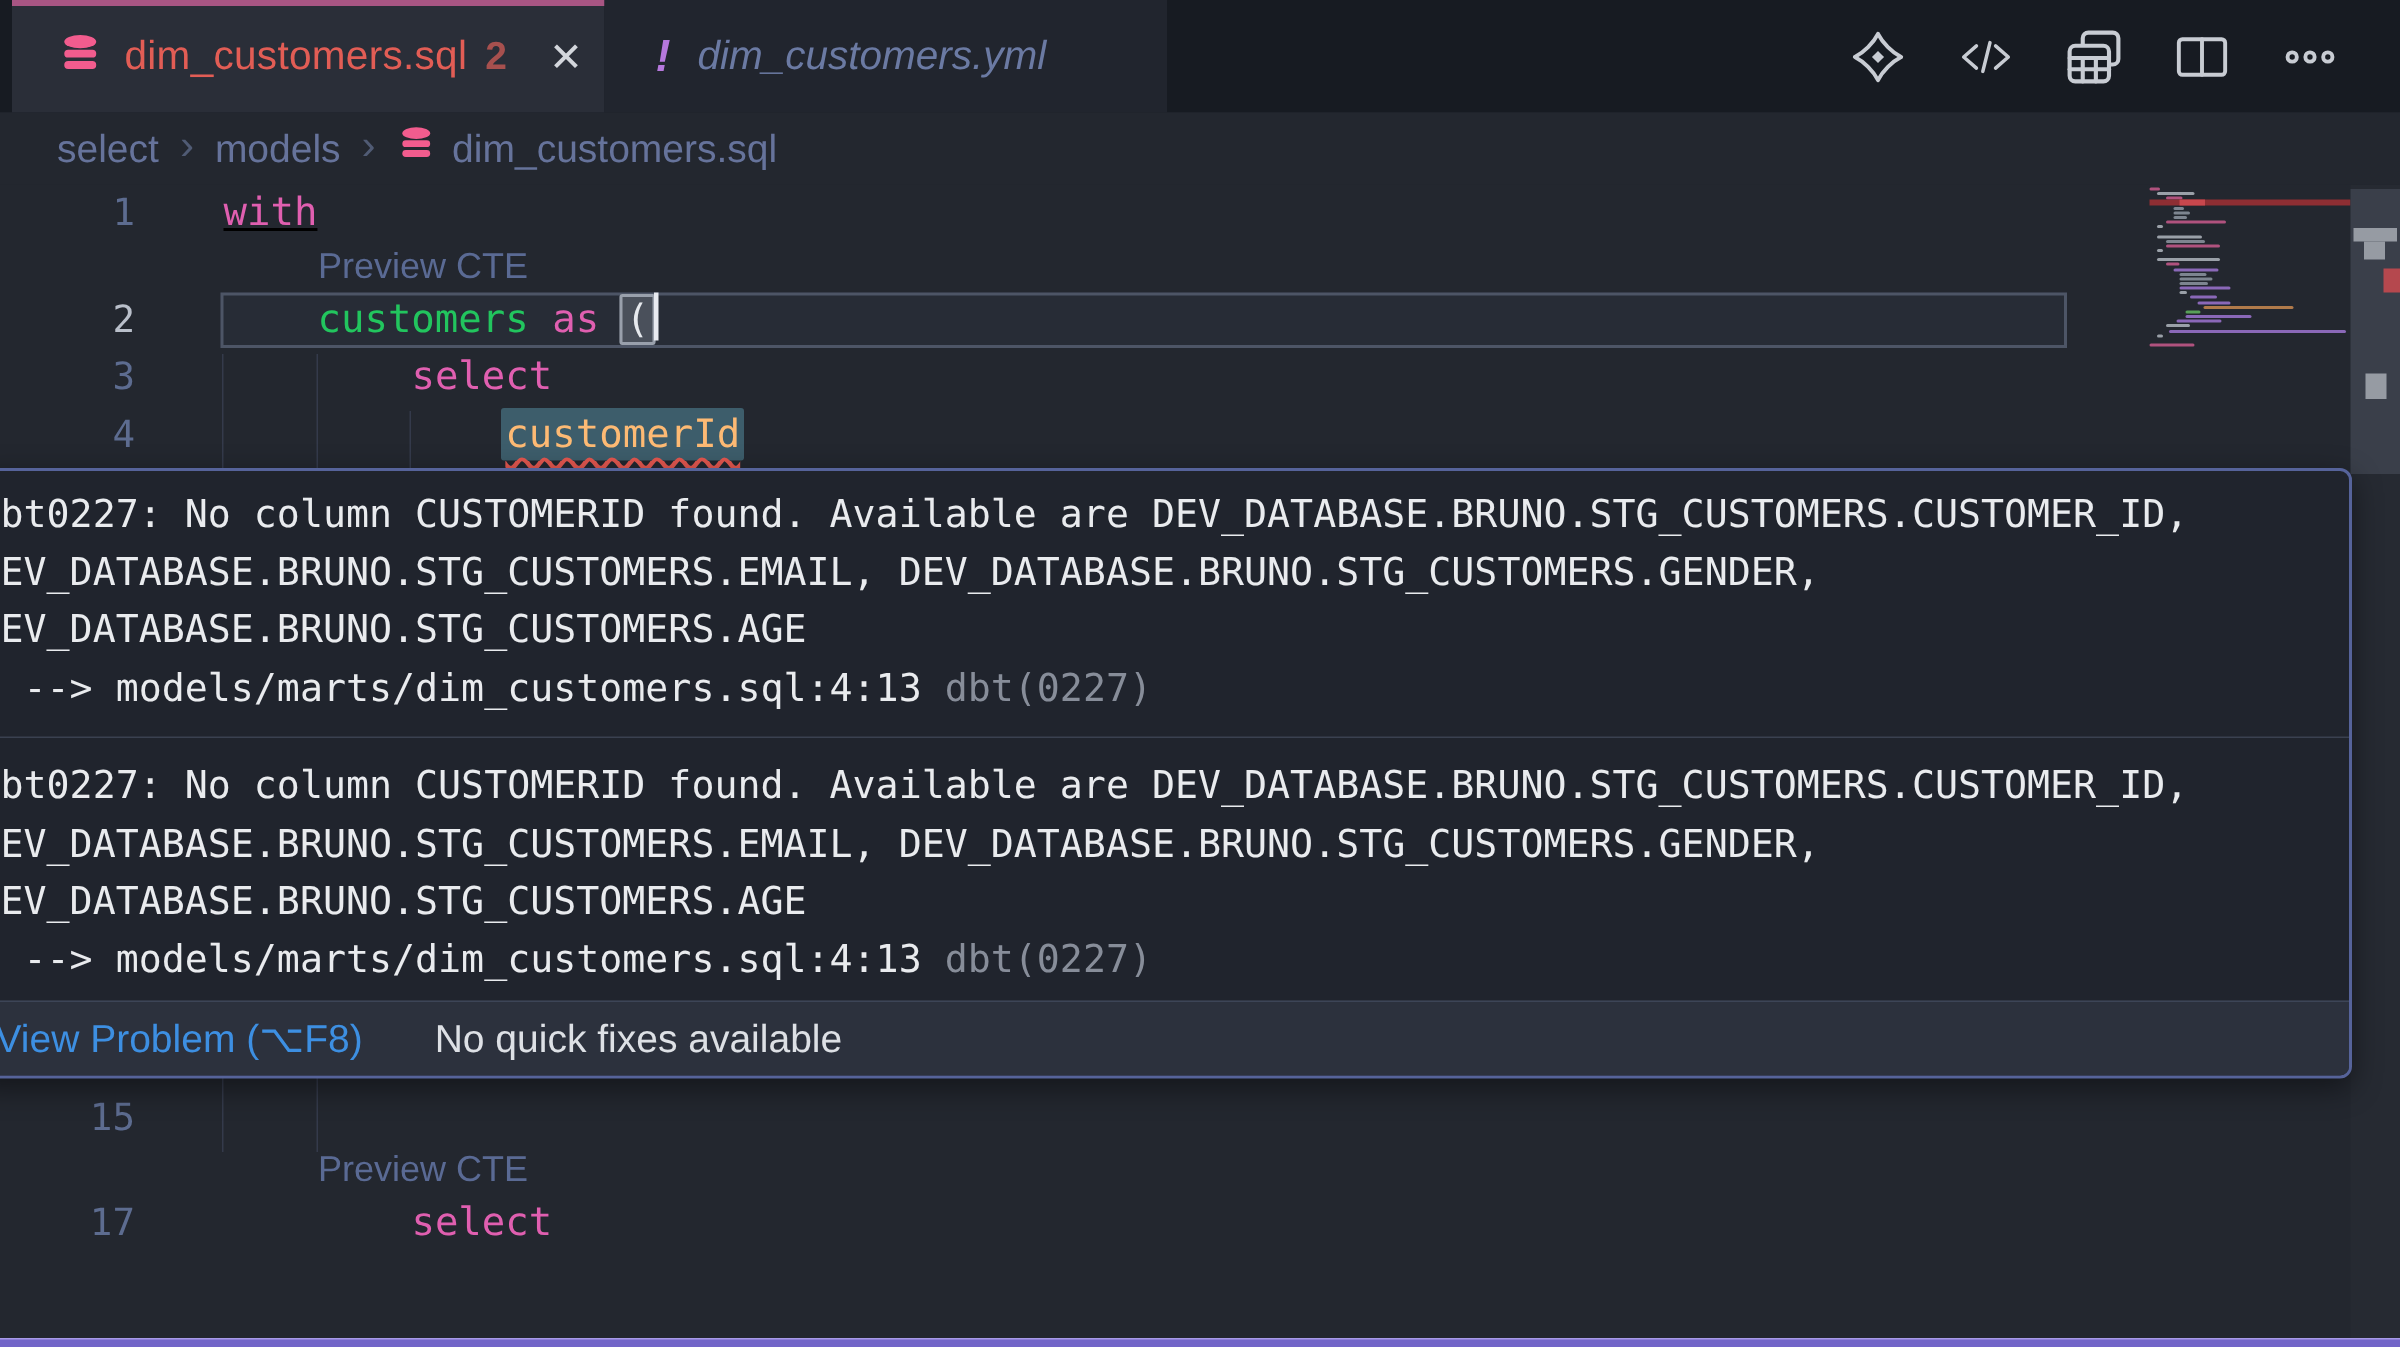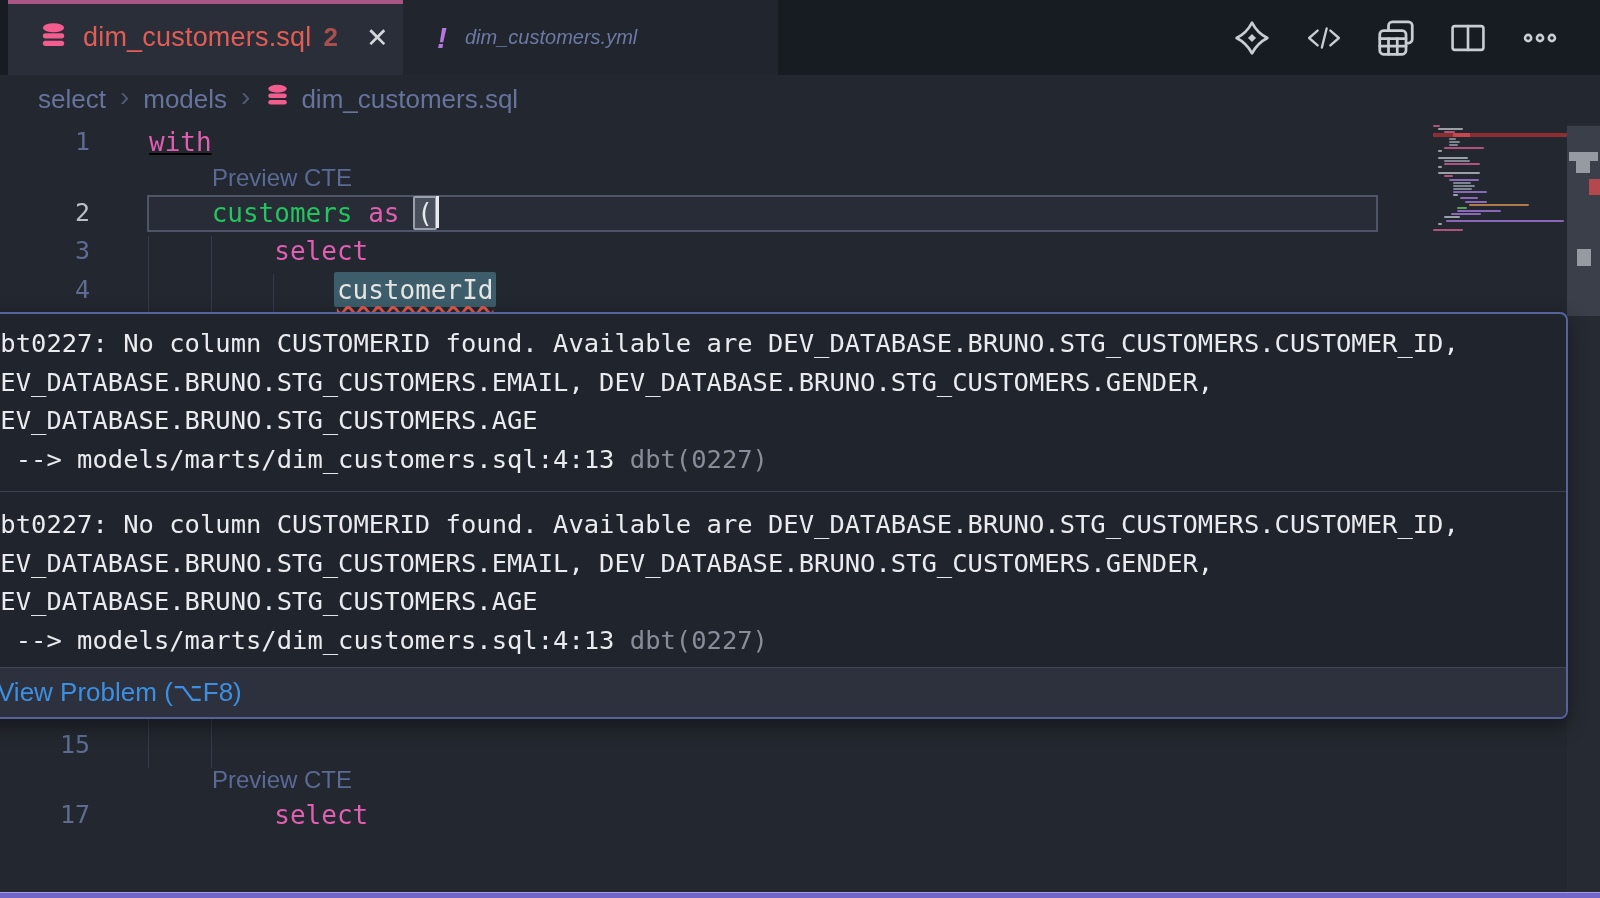--- a/index.html
+++ b/index.html
@@ -9,21 +9,21 @@
 
   
   .tabbar { position:absolute; top:0; left:0; right:0; height:75px; background:#171b22; display:flex; align-items:stretch; }
   .tab { position:relative; display:flex; align-items:center; gap:14px; padding:0 26px 0 30px; cursor:pointer; }
   .tab.active { background:#2a2e38; width:395px; margin-left:8px; }
   .tab.active::before { content:""; position:absolute; top:0; left:0; right:0; height:4px; background:#a85583; }
   .tab.inactive { background:#21252e; width:375px; color:#6b7aa3; }
   .tab-label-active { font-size:27px; color:#e25d55; letter-spacing:.2px; }
   .tab-badge { font-size:26px; color:#a7504e; font-weight:600; margin-left:-2px; }
   .tab-close { font-size:27px; color:#d3d6dc; margin-left:14px; }
-  .tab-label-yml { font-size:20px; color:#6b7aa3; font-style:italic; }
+  .tab-label-yml { font-size:27px; color:#6b7aa3; font-style:italic; }
   .warn-icon { font-size:30px; font-weight:700; font-style:italic; color:#b678dd; padding:0 4px; }
   .tab-actions { position:absolute; right:40px; top:0; height:75px; display:flex; align-items:center; gap:32px; }
   .action-btn { width:40px; height:40px; display:flex; align-items:center; justify-content:center; cursor:pointer; }
   .action-btn svg { stroke:#c8ccd3; fill:none; stroke-width:2.2; stroke-linecap:round; stroke-linejoin:round; }
 
   
   .breadcrumb { position:absolute; top:75px; left:0; right:0; height:48px; background:#23272f; display:flex; align-items:center; padding-left:38px; gap:14px; font-size:26px; color:#66739b; }
   .crumb { cursor:pointer; }
   .crumb-sep { color:#505b74; font-size:28px; transform:translateY(-2px); }
   .crumb-file { display:flex; align-items:center; gap:10px; cursor:pointer; }
@@ -36,21 +36,21 @@
   .lensrow { position:relative; height:32px; }
   .lens-text { position:absolute; left:212px; top:2px; font-size:24px; color:#5a6a94; cursor:pointer; }
   .lnum { position:absolute; left:0; top:0; width:90px; text-align:right; font-family:"DejaVu Sans Mono", monospace; font-size:25px; line-height:38.6px; color:#5d6c90; }
   .crow.current .lnum { color:#b9bfca; }
   .ltext { position:absolute; left:149px; top:0; font-family:"DejaVu Sans Mono", monospace; font-size:26px; line-height:38.6px; white-space:pre; z-index:2; }
   .line-box { position:absolute; left:147px; top:1px; width:1231px; height:37px; border:2px solid #4d5566; background:#272c36; z-index:1; }
   .tok-kw { color:#e05fb0; }
   .tok-id { color:#22c55e; }
   .tok-brk { color:#e6e9ee; background:#4a505b; border:2px solid #99a0ac; border-radius:2px; padding:0 2px; margin:0 -2px; }
   .caret { display:inline-block; width:3px; height:32px; background:#e8eaf0; vertical-align:-6px; margin-left:1px; }
-  .tok-err { color:#e5e5e5; background:#3d5d6b; padding:3px 3px 2px; margin:0 -3px; border-radius:2px;
+  .tok-err { color:#fdba74; background:#3d5d6b; padding:3px 3px 2px; margin:0 -3px; border-radius:2px;
              text-decoration-line:underline; text-decoration-style:wavy; text-decoration-color:#e4574f; text-decoration-thickness:2.5px; text-underline-offset:7px; }
   .iguide { position:absolute; width:1px; background:#343a4b; z-index:0; }
 
   
   .minimap { position:absolute; left:1433px; top:2px; width:134px; height:250px; cursor:pointer; }
   .mrow { position:absolute; height:2px; border-radius:1px; }
   .mred { position:absolute; left:0; width:134px; height:4px; background:#8e2e33; }
   .mred-hot { position:absolute; left:20px; width:17px; height:4px; background:#c8474d; }
   .ruler { position:absolute; right:0; top:0; width:33px; bottom:0; background:#262a32; cursor:pointer; }
   .ruler-slider { position:absolute; left:0; right:0; top:3px; height:190px; background:rgba(96,104,120,.35); }
@@ -258,18 +258,19 @@
           <div class="pdivider"></div>
           <div class="pblock">
             <div class="pline">dbt0227: No column CUSTOMERID found. Available are DEV_DATABASE.BRUNO.STG_CUSTOMERS.CUSTOMER_ID,</div>
             <div class="pline">DEV_DATABASE.BRUNO.STG_CUSTOMERS.EMAIL, DEV_DATABASE.BRUNO.STG_CUSTOMERS.GENDER,</div>
             <div class="pline">DEV_DATABASE.BRUNO.STG_CUSTOMERS.AGE</div>
             <div class="pline"><span>  --&gt; models/marts/dim_customers.sql:4:13</span><span class="psrc"> dbt(0227)</span></div>
           </div>
         </div>
       <div class="popup-status">
         <span class="view-problem">View Problem (⌥F8)</span>
+        <span class="no-fixes">No quick fixes available</span>
       </div>
     </div>
   </div>
 
   <div class="panel-border"></div>
 </div>
 
 </body></html>

